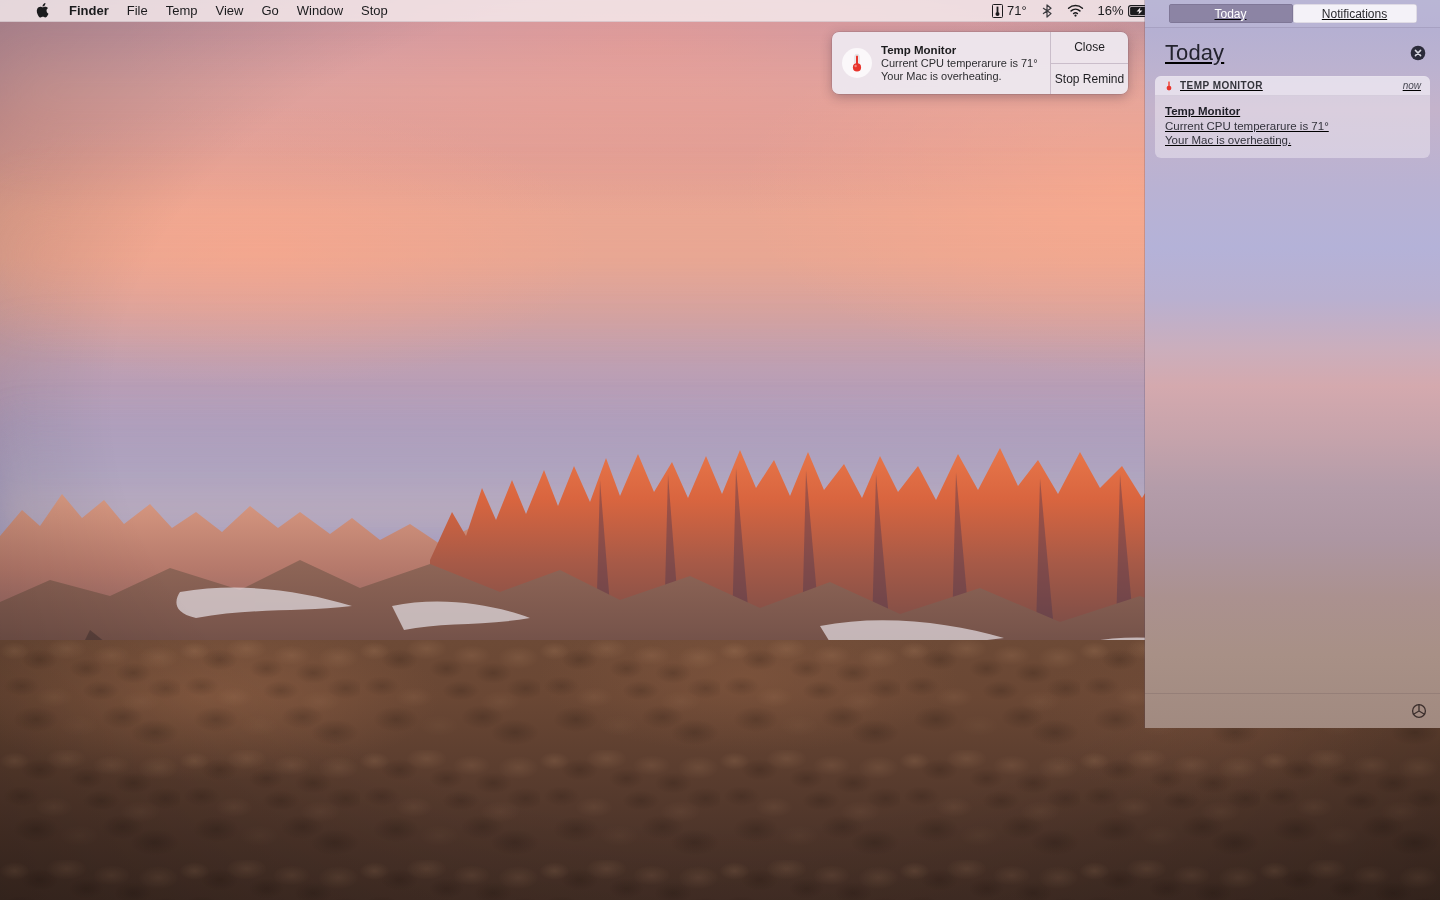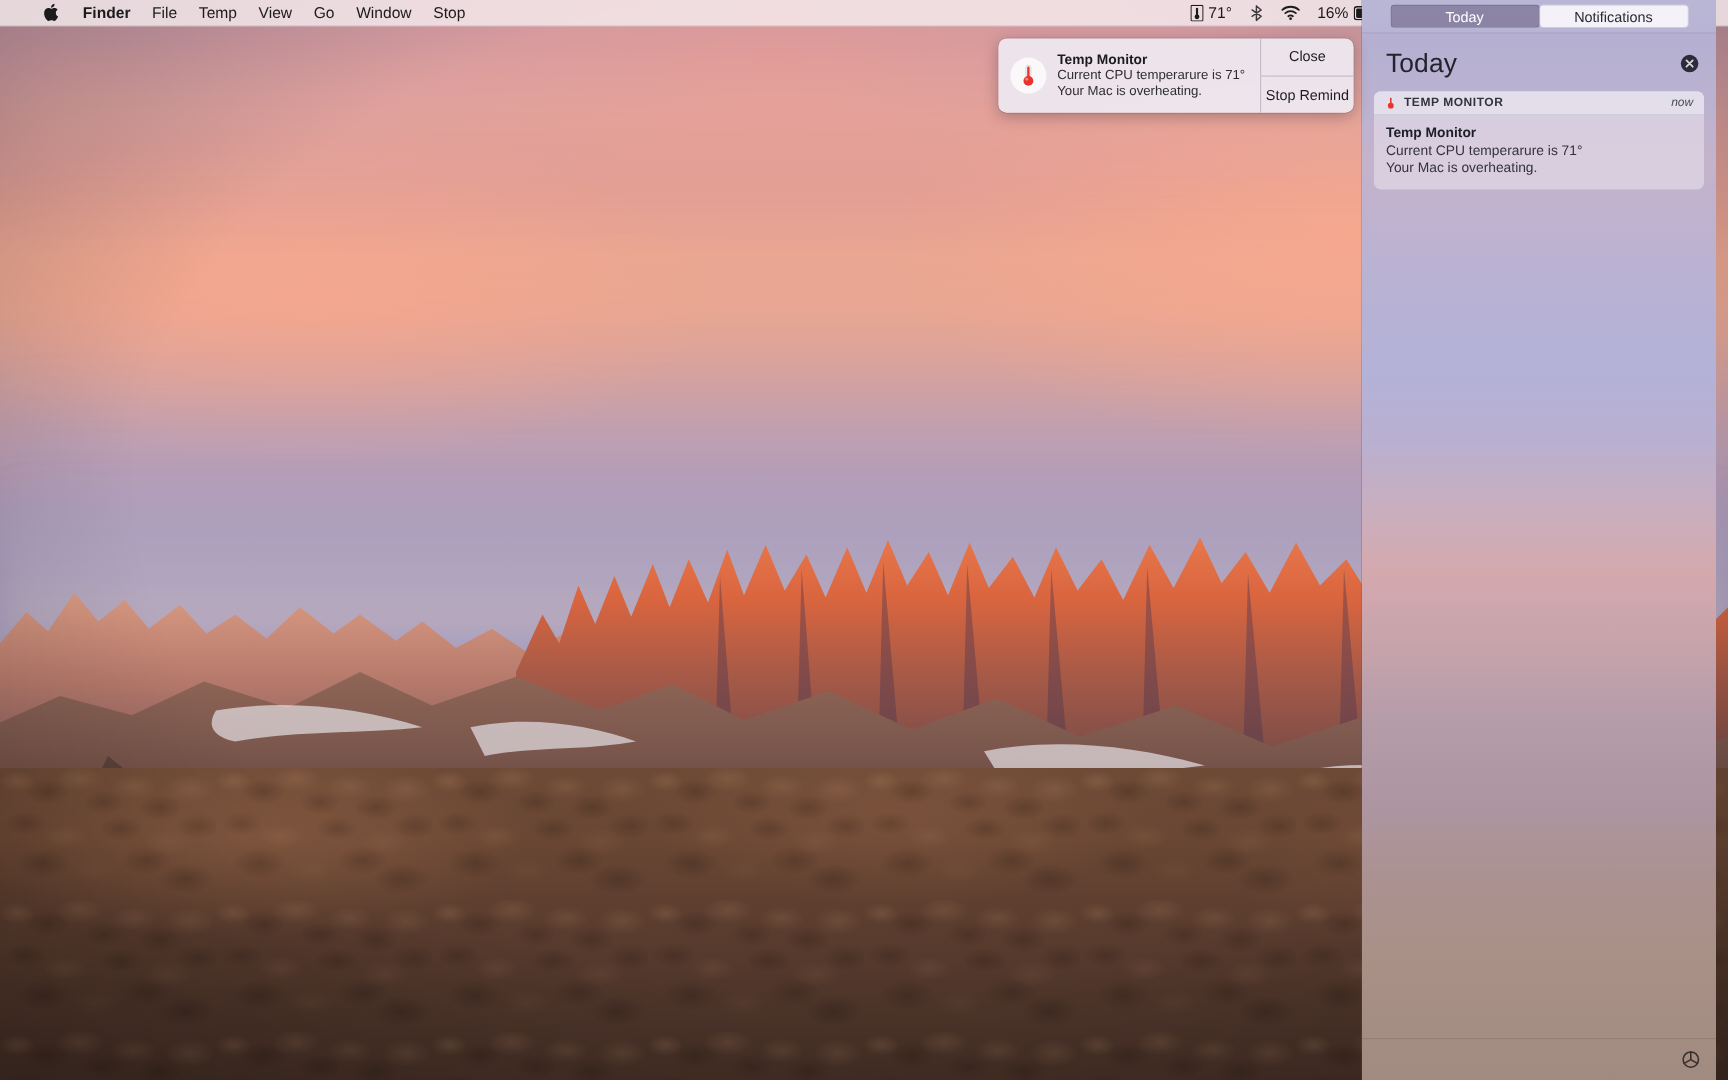--- a/index.html
+++ b/index.html
@@ -154,39 +154,40 @@
     border-left:1px solid rgba(120,100,125,.30);
   }
   .banner-btn {
     flex:1; display:flex; align-items:center; justify-content:center;
     font-size:12px; color:#1d1d20; cursor:default; white-space:nowrap;
   }
   .banner-btn + .banner-btn { border-top:1px solid rgba(120,100,125,.30); }
 
   
   #nc {
-    position:absolute; right:10px; top:0; width:295px; height:900px;
+    position:absolute; right:0; top:0; width:295px; height:728px;
     z-index:42; overflow:hidden;
     background:linear-gradient(180deg,
       #b7b3d4 0%,
       #b5b0d2 4%,
       #bbb2d0 9%,
       #c4b3cb 15%,
       #b9b2d3 26%,
       #b4b2d8 34%,
       #b9b0d0 41%,
       #cbaebc 48%,
       #d4a9ae 53%,
       #c6a3ab 60%,
       #b49ca9 67%,
       #ad96a2 74%,
       #ab918f 82%,
       #a89086 90%,
       #a18a80 100%);
     box-shadow:-1px 0 0 rgba(90,75,95,.25);
+    text-decoration:underline;
   }
   #nc-tabs {
     position:relative; height:28px;
     display:flex; align-items:center; justify-content:center;
     background:rgba(190,186,216,.38);
     border-bottom:1px solid rgba(110,96,130,.22);
   }
   .nc-tab {
     width:124px; height:19px; border-radius:3px;
     display:flex; align-items:center; justify-content:center;

